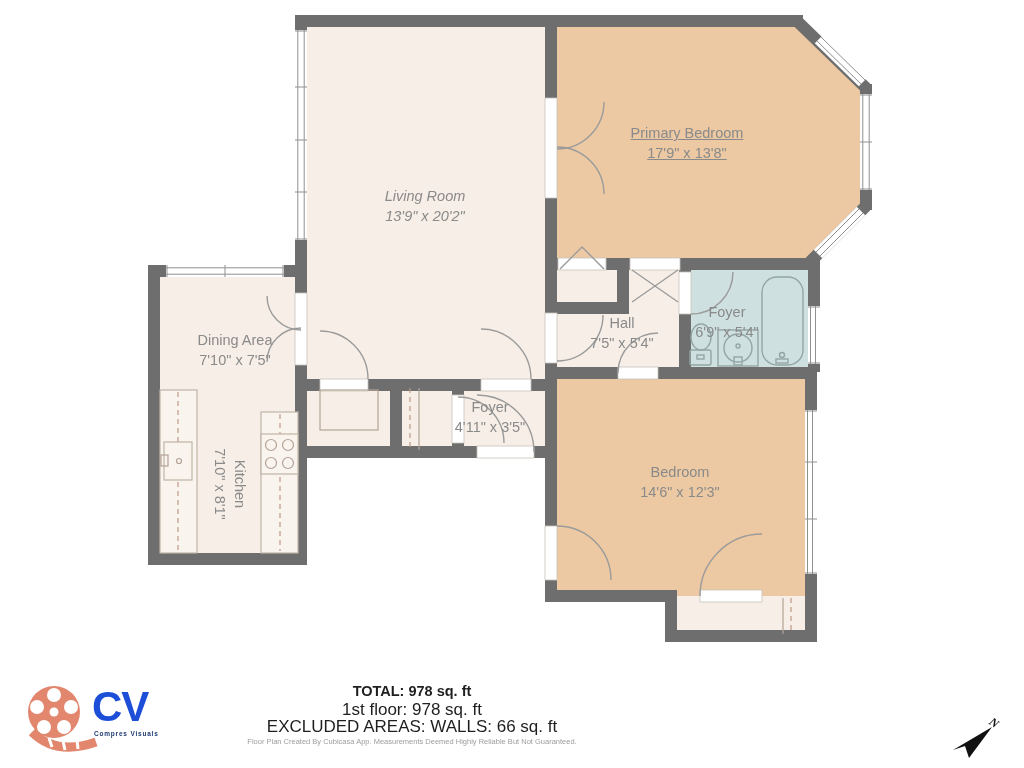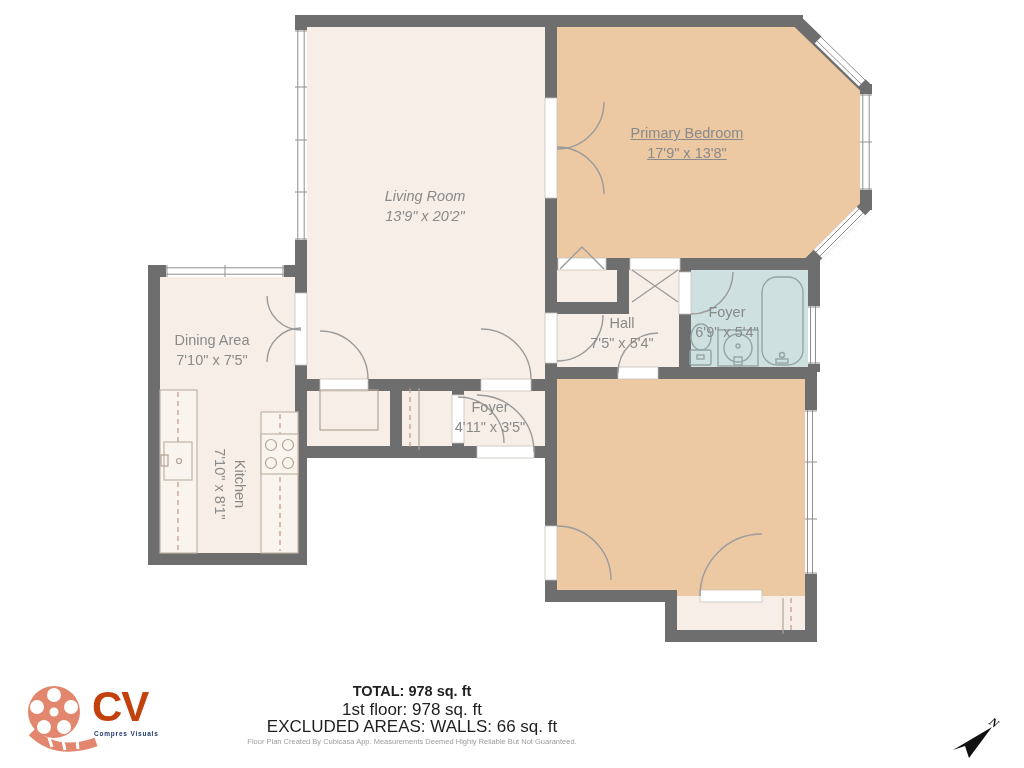--- a/index.html
+++ b/index.html
@@ -17,21 +17,21 @@
   .dash{stroke:#bf9886;stroke-width:1.2;fill:none;stroke-dasharray:5 4;}
   .room-label{position:absolute;transform:translate(-50%,-50%);text-align:center;
       color:#8a8a8a;font-size:14.5px;line-height:20px;white-space:nowrap;}
   .room-label.rot{transform:translate(-50%,-50%) rotate(90deg);}
   .summary{position:absolute;left:0;top:683px;width:824px;text-align:center;color:#1f1f1f;}
   .summary .total{font-size:14.5px;font-weight:700;line-height:17.5px;}
   .summary .line{font-size:17px;line-height:17.5px;}
   .summary .disclaimer{font-size:7.5px;color:#9d9d9d;margin-top:1px;}
   .logo{position:absolute;left:20px;top:680px;width:200px;height:80px;}
   .logo .cv{position:absolute;left:72px;top:6px;font-size:42px;font-weight:800;
-      color:#c2410c;letter-spacing:-1px;line-height:42px;}
+      color:#1d4ed8;letter-spacing:-1px;line-height:42px;}
   .logo .sub{position:absolute;left:74px;top:50px;font-size:6.5px;font-weight:700;
       color:#1e3a70;letter-spacing:0.8px;}
   .compass-n{font-family:"Liberation Serif", serif;font-style:italic;font-weight:600;
       font-size:12px;fill:#111;}
 </style>
 </head>
 <body>
 
 <div class="stage">
 
@@ -243,39 +243,43 @@
   </svg>
 
   <div class="room-label" style="left:425px;top:206px;font-style:italic;">
     <div>Living Room</div>
     <div>13'9" x 20'2"</div>
   </div>
   <div class="room-label" style="left:687px;top:143px;text-decoration:underline;">
     <div>Primary Bedroom</div>
     <div>17'9" x 13'8"</div>
   </div>
-  <div class="room-label" style="left:212px;top:350px;text-align:center;">
+  <div class="room-label" style="left:235px;top:350px;text-align:center;">
     <div>Dining Area</div>
     <div>7'10" x 7'5"</div>
   </div>
   <div class="room-label rot" style="left:230px;top:484px;">
     <div>Kitchen</div>
     <div>7'10" x 8'1"</div>
   </div>
   <div class="room-label" style="left:622px;top:333px;">
     <div>Hall</div>
     <div>7'5" x 5'4"</div>
   </div>
   <div class="room-label" style="left:727px;top:322px;">
     <div>Foyer</div>
     <div>6'9" x 5'4"</div>
   </div>
   <div class="room-label" style="left:490px;top:417px;">
     <div>Foyer</div>
     <div>4'11" x 3'5"</div>
+  </div>
+  <div class="room-label" style="left:680px;top:482px;">
+    <div>Bedroom</div>
+    <div>14'6" x 12'3"</div>
   </div>
 
   <div class="summary">
     <div class="total">TOTAL: 978 sq. ft</div>
     <div class="line">1st floor: 978 sq. ft</div>
     <div class="line">EXCLUDED AREAS: WALLS: 66 sq. ft</div>
     <div class="disclaimer">Floor Plan Created By Cubicasa App. Measurements Deemed Highly Reliable But Not Guaranteed.</div>
   </div>
 
   <div class="logo">

